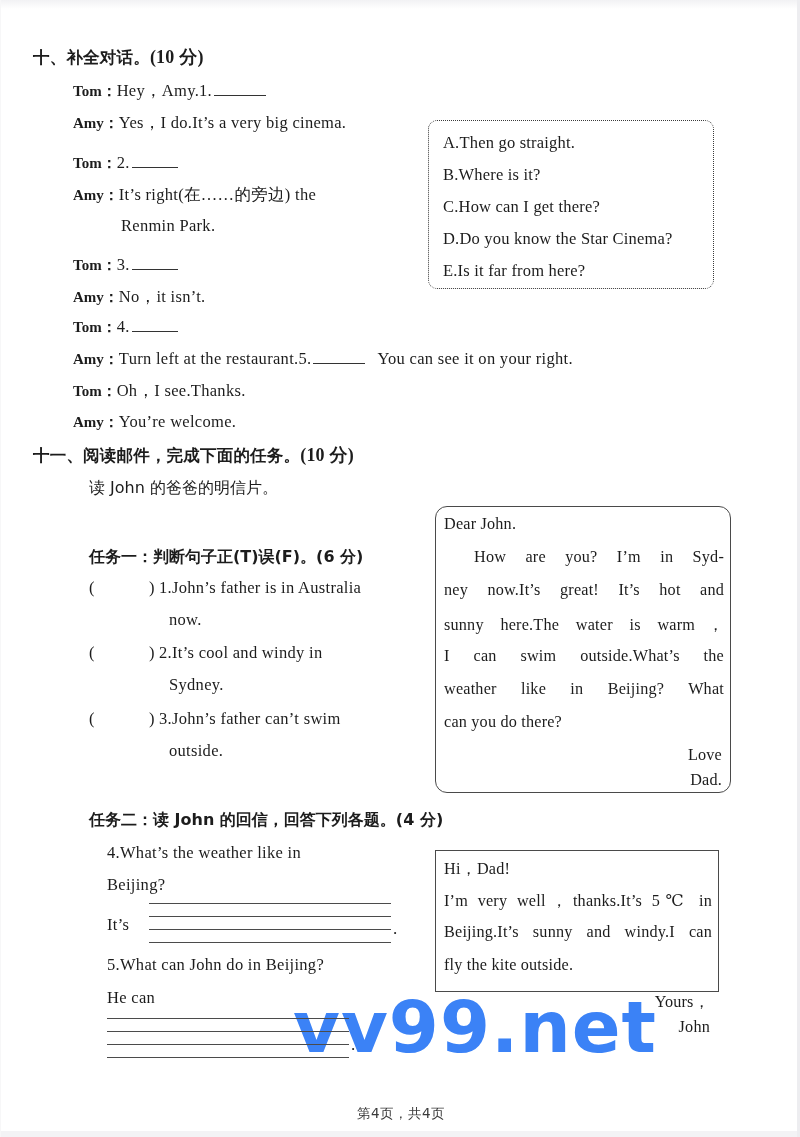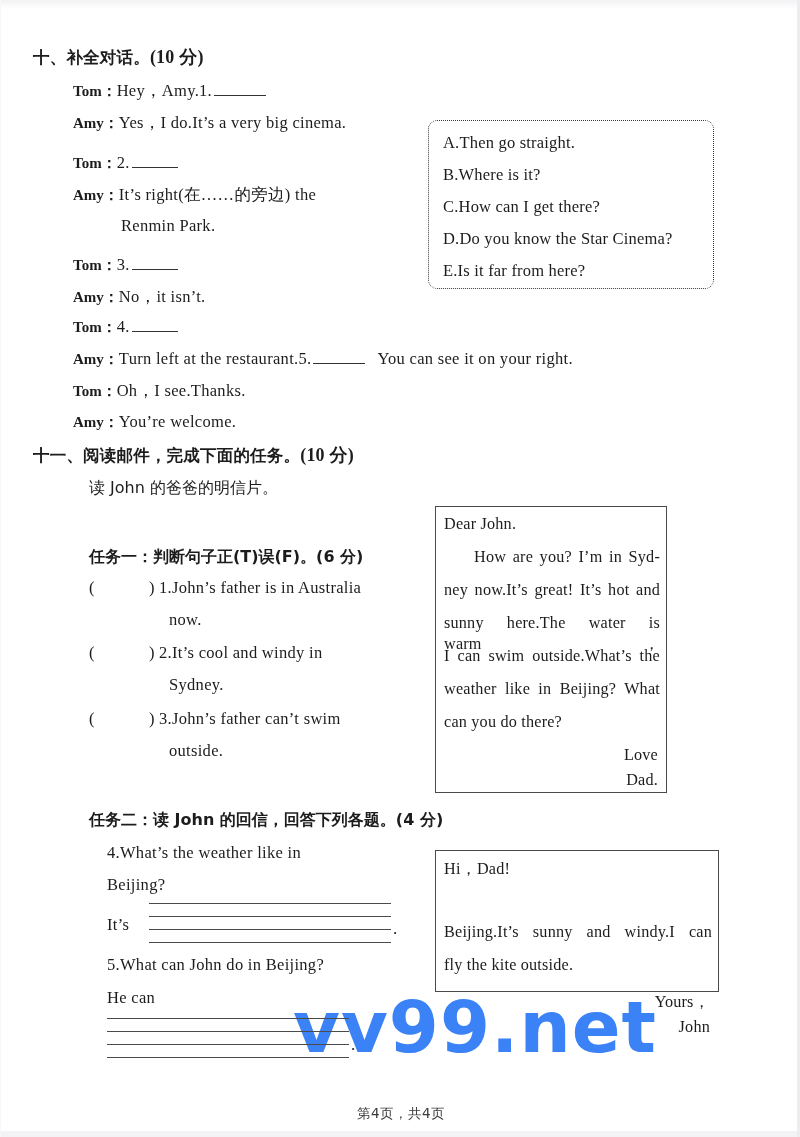--- a/index.html
+++ b/index.html
@@ -267,21 +267,21 @@
     <div class="tf-paren" style="left:88px; top:643px;">(</div>
     <div class="tf-paren" style="left:148px; top:643px;">)</div>
     <div class="abs line-en" style="left:158px; top:643px;">2.It’s cool and windy in</div>
     <div class="abs line-en" style="left:168px; top:675px;">Sydney.</div>
 
     <div class="tf-paren" style="left:88px; top:709px;">(</div>
     <div class="tf-paren" style="left:148px; top:709px;">)</div>
     <div class="abs line-en" style="left:158px; top:709px;">3.John’s father can’t swim</div>
     <div class="abs line-en" style="left:168px; top:741px;">outside.</div>
 
-    <div class="letter-box" style="left:434px; top:506px; width:232px; height:287px;">
+    <div class="letter-box" style="left:434px; top:506px; width:296px; height:287px;border-radius:12px;">
       <div class="letter-line" style="top:8px;">Dear John.</div>
       <div class="letter-line just indent" style="top:41px;">How are you?  I’m in Syd-</div>
       <div class="letter-line just" style="top:74px;">ney now.It’s great!  It’s hot and</div>
       <div class="letter-line just" style="top:107px;">sunny here.The water is warm，</div>
       <div class="letter-line just" style="top:140px;">I can swim outside.What’s the</div>
       <div class="letter-line just" style="top:173px;">weather like in Beijing?  What</div>
       <div class="letter-line" style="top:206px;">can you do there?</div>
       <div class="letter-line right" style="top:239px;">Love</div>
       <div class="letter-line right" style="top:264px;">Dad.</div>
     </div>
@@ -304,20 +304,21 @@
     <div class="guide" style="left:106px; top:1018px; width:242px;">
       <i></i>
       <i></i>
       <i></i>
       <i></i>
     </div>
     <div class="guide-dot" style="left:350px; top:1035px;">.</div>
 
     <div class="letter-box" style="left:434px; top:850px; width:284px; height:142px;">
       <div class="letter-line" style="top:7px;">Hi，Dad!</div>
+      <div class="letter-line just" style="top:39px;">I’m very well，thanks.It’s 5℃ in</div>
       <div class="letter-line just" style="top:72px;">Beijing.It’s sunny and windy.I can</div>
       <div class="letter-line" style="top:105px;">fly the kite outside.</div>
       <div class="letter-line right" style="top:140px;">Yours，</div>
       <div class="letter-line right" style="top:167px;">John</div>
     </div>
 
   </div>
 
   <div id="footer-text">第4页，共4页</div>
   <div id="footer-rule"></div>

